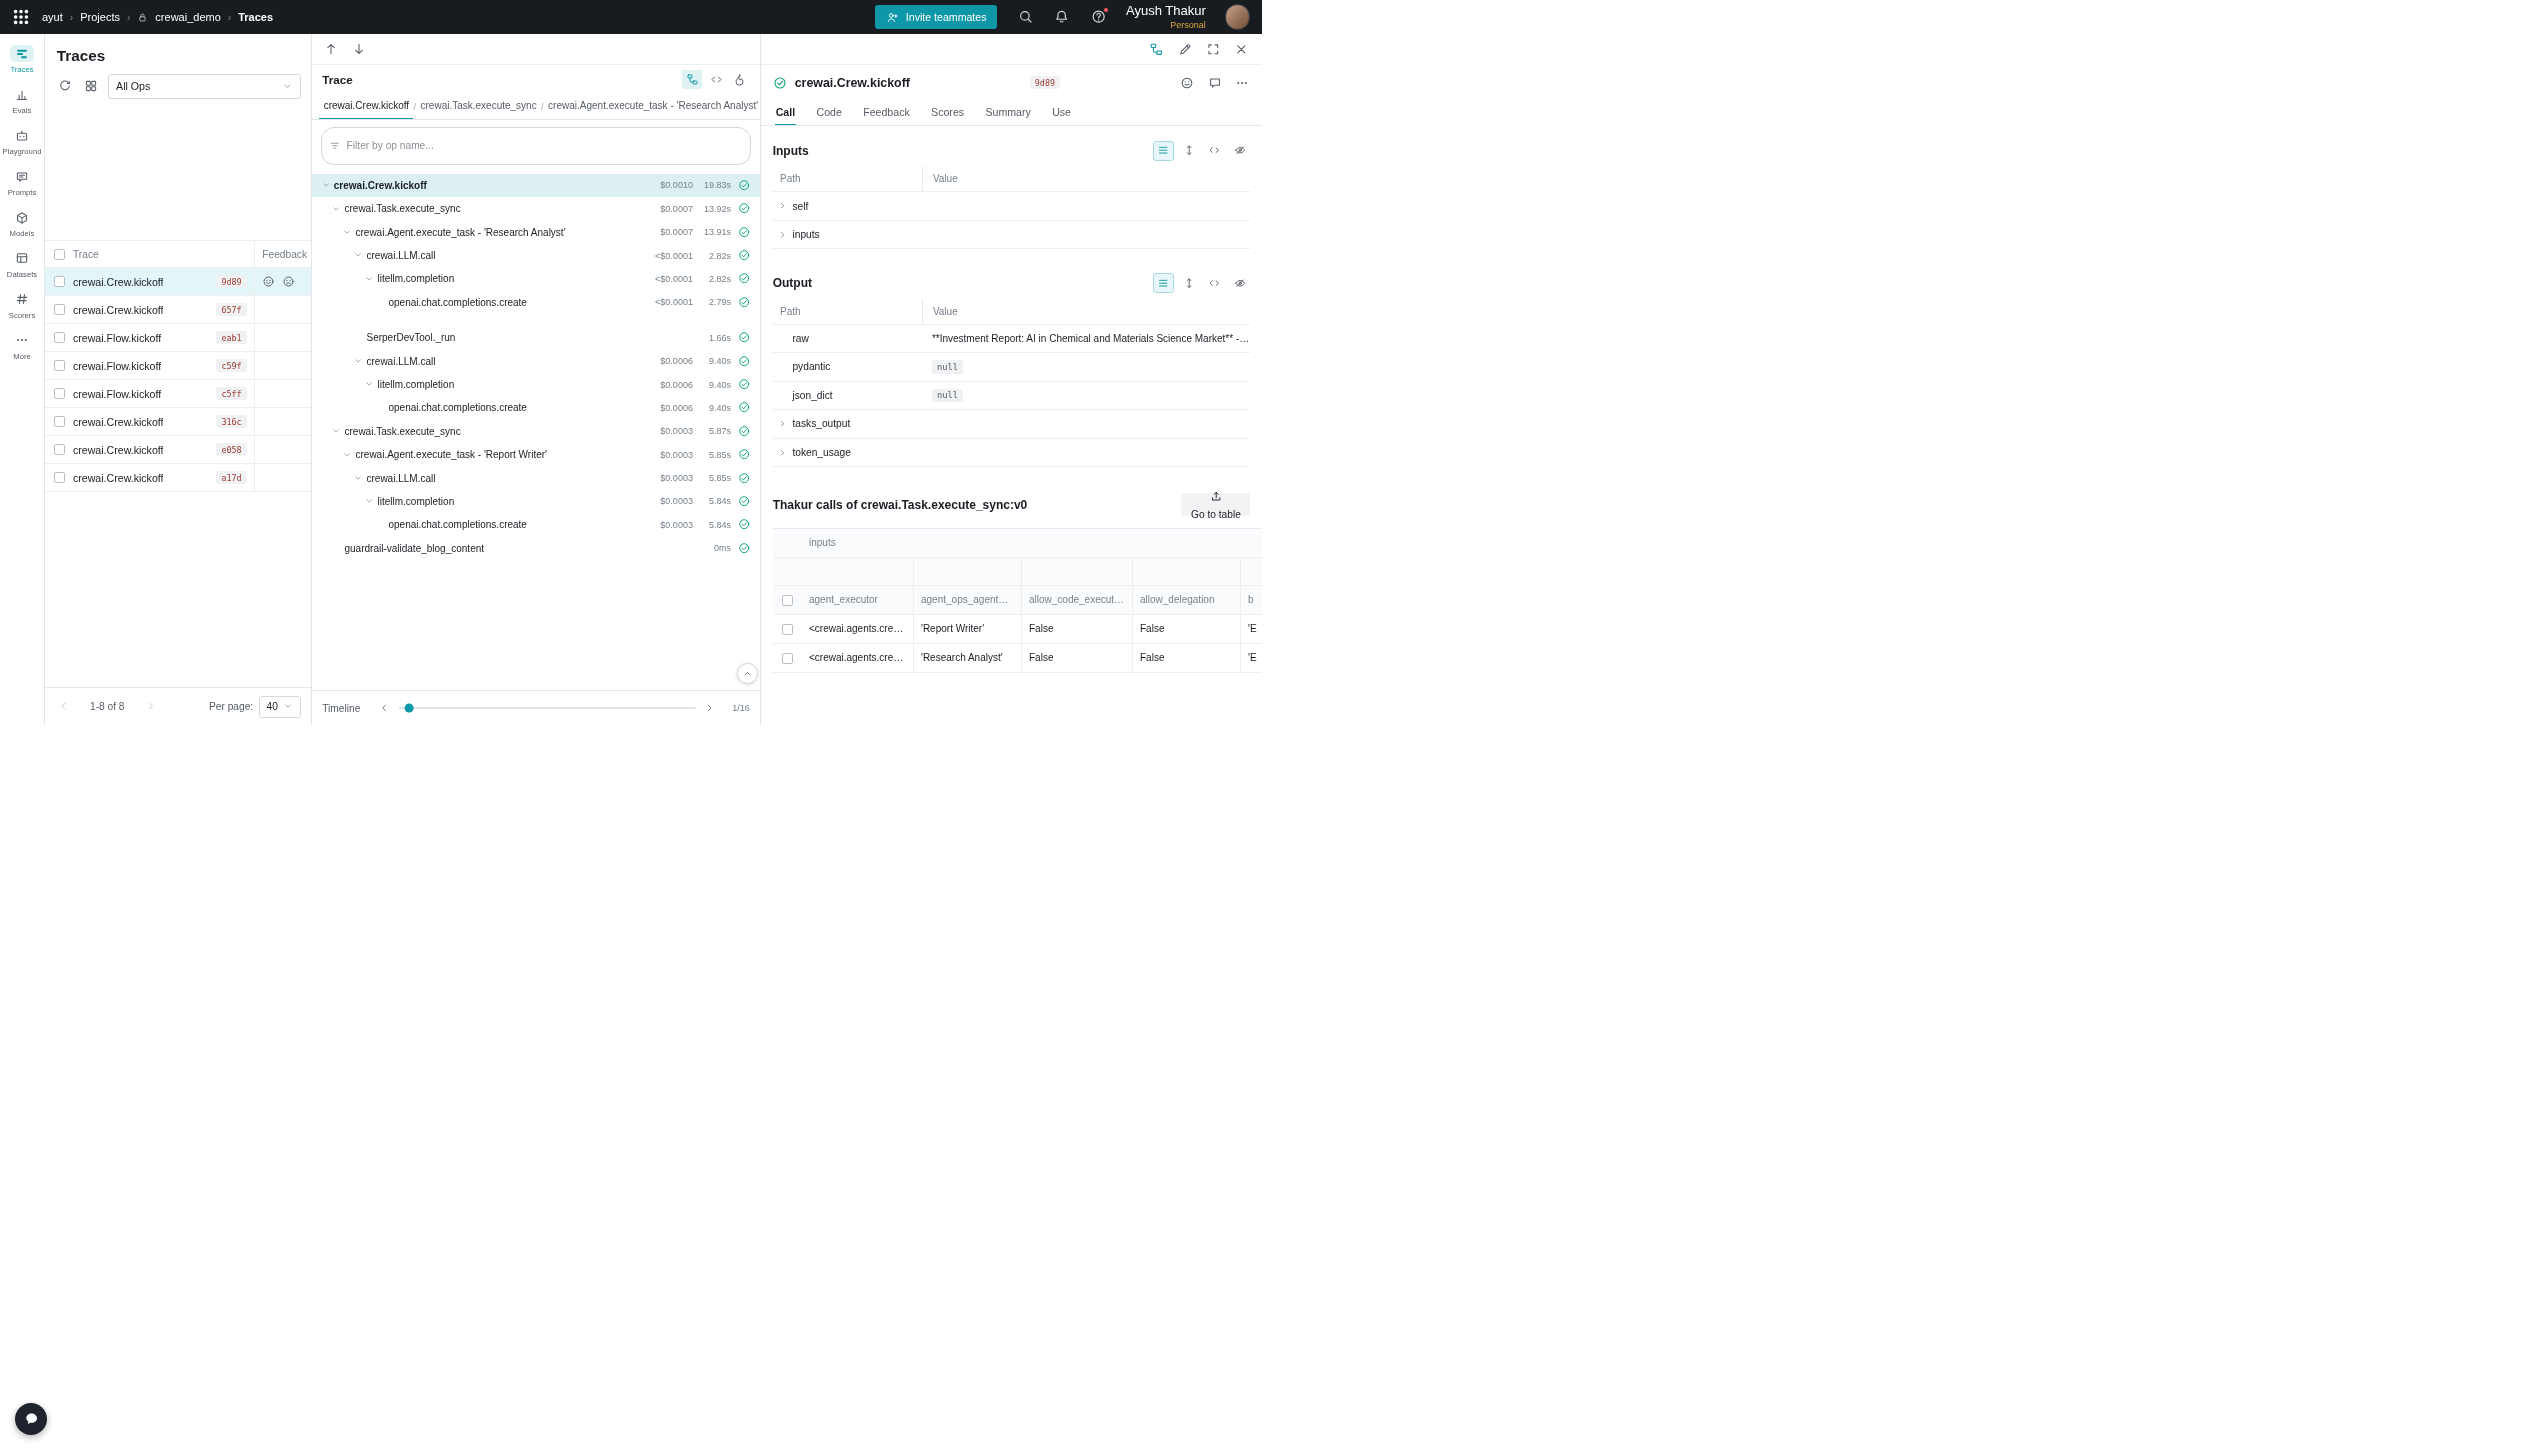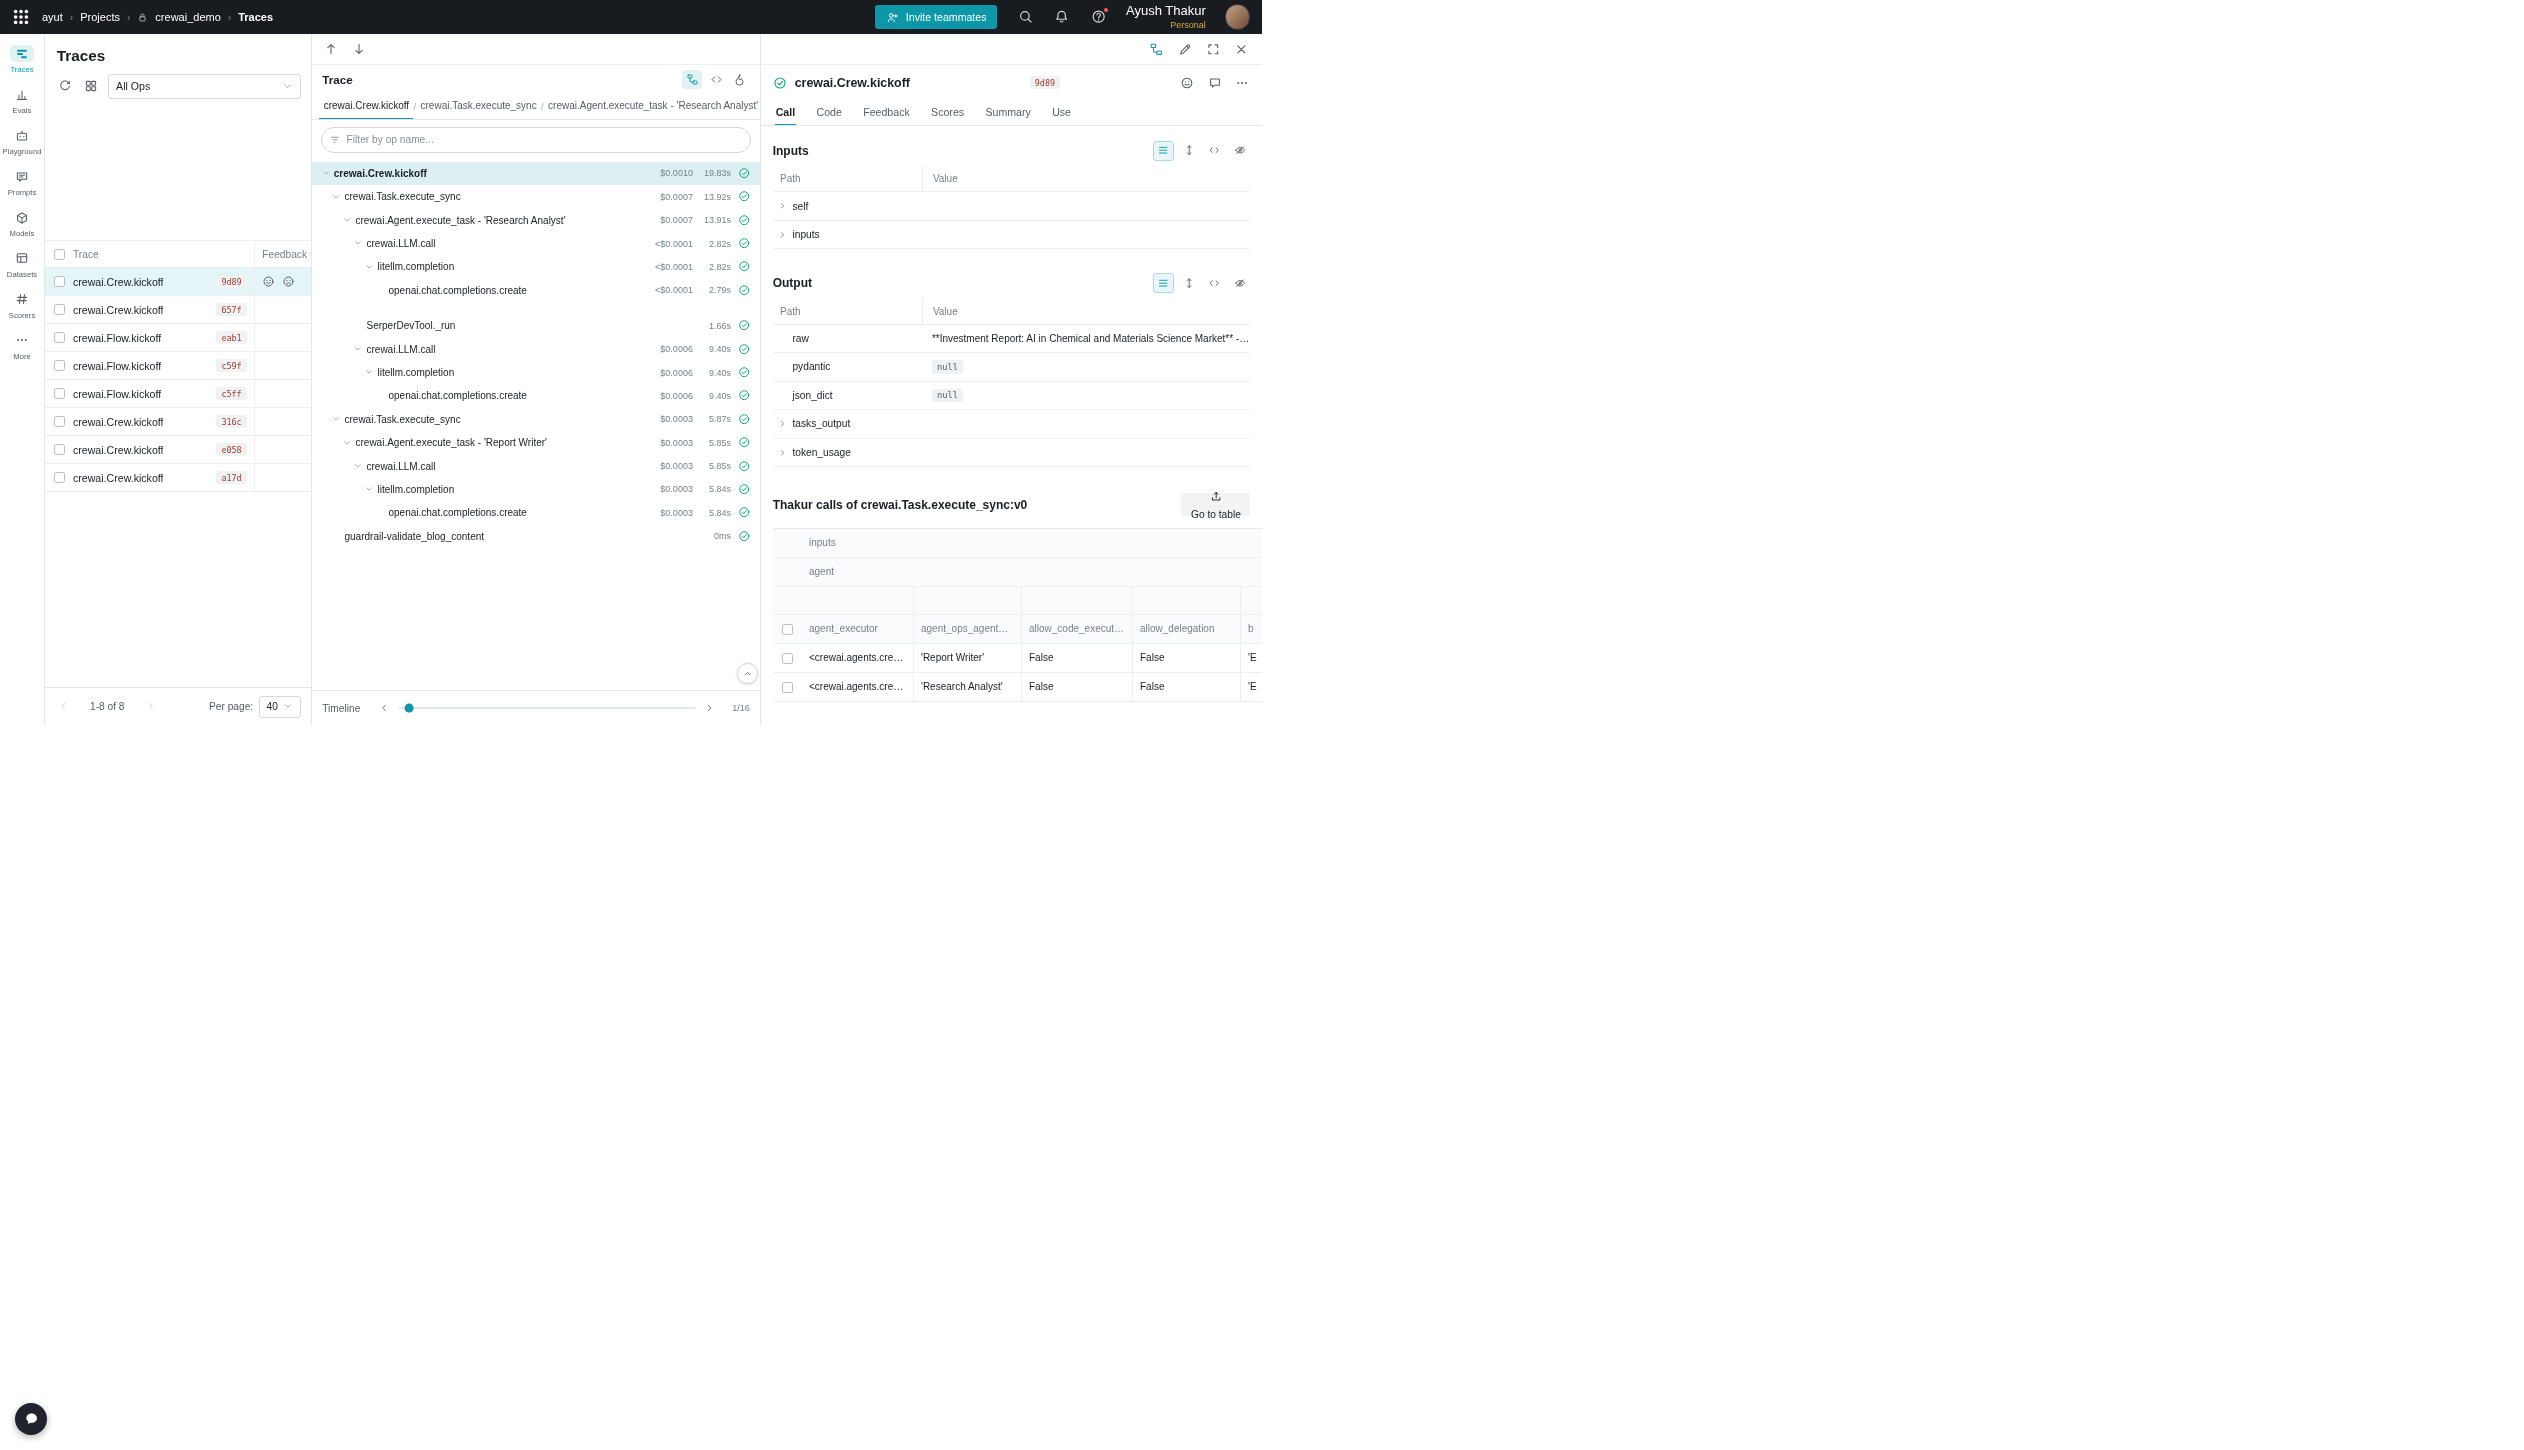--- a/index.html
+++ b/index.html
@@ -86,21 +86,21 @@
   .tr-title{font-size:11.7px;font-weight:700;}
   .tr-views{margin-left:auto;display:flex;gap:3.7px;}
   .view-btn{width:20px;height:19px;color:#565C66;border-radius:2.9px;}
   .view-btn svg{width:13px;height:13px;}
   .view-btn.active{color:var(--accent);background:#DFF3F5;}
   .tr-crumbs{display:flex;align-items:stretch;padding:0 7.3px;border-bottom:0.7px solid #E4E6EA;height:25.6px;overflow:hidden;flex:0 0 auto;white-space:nowrap;}
   .path-tab{display:flex;align-items:center;padding:0 4.4px;font-size:10px;color:#565C66;cursor:pointer;border-bottom:1.5px solid transparent;white-space:nowrap;}
   .path-tab.active{color:#1A1D23;border-bottom-color:var(--accent);}
   .path-sep{display:flex;align-items:center;color:#A8ADB4;font-size:9.5px;}
   .tr-filter{padding:7.3px 8.8px;flex:0 0 auto;}
-  .filter-input{height:26px;border:0.7px solid #D4D7DC;border-radius:13px;display:flex;align-items:center;padding:0 7.3px;gap:5.8px;color:#8A9097;}
+  .filter-input{height:38px;border:0.7px solid #D4D7DC;border-radius:13px;display:flex;align-items:center;padding:0 7.3px;gap:5.8px;color:#8A9097;}
   .filter-input .f-ic svg{width:11.7px;height:11.7px;}
   .filter-input input{border:none;outline:none;flex:1;font:inherit;font-size:10.2px;background:transparent;color:#1A1D23;}
   .filter-input input::placeholder{color:#8A9097;}
   .tr-tree{flex:1;overflow:hidden;padding-top:1.5px;}
   .tree-row{display:flex;align-items:center;height:23.4px;padding-right:8.8px;cursor:pointer;}
   .tree-row.selected{background:var(--tree-selected-bg);}
   .tw-chevron{width:13px;height:13px;color:#8A9097;flex:0 0 auto;display:flex;align-items:center;justify-content:center;}
   .tw-chevron svg{width:10.2px;height:10.2px;}
   .tw-name{font-size:10px;white-space:nowrap;overflow:hidden;text-overflow:ellipsis;margin-left:1.5px;}
   .tree-row.selected .tw-name{font-weight:700;}
@@ -1058,24 +1058,20 @@
             </button>
           </div>
           <div class="cc-clip">
             <div class="cc-table" id="child-table">
                 <div class="cc-row head">
                   <div class="cc-cell"></div>
                   <div class="cc-group-label">inputs</div>
                 </div>
                 <div class="cc-row head">
                   <div class="cc-cell"></div>
-                  <div class="cc-group-label">agent</div>
-                </div>
-                <div class="cc-row head">
-                  <div class="cc-cell"></div>
                   <div class="cc-cell"></div>
                   <div class="cc-cell vline"></div>
                   <div class="cc-cell vline"></div>
                   <div class="cc-cell vline"></div>
                   <div class="cc-cell vline"></div>
                 </div>
                 <div class="cc-row head">
                   <div class="cc-cell cc-check">
                     <span class="cbox"></span>
                   </div>

